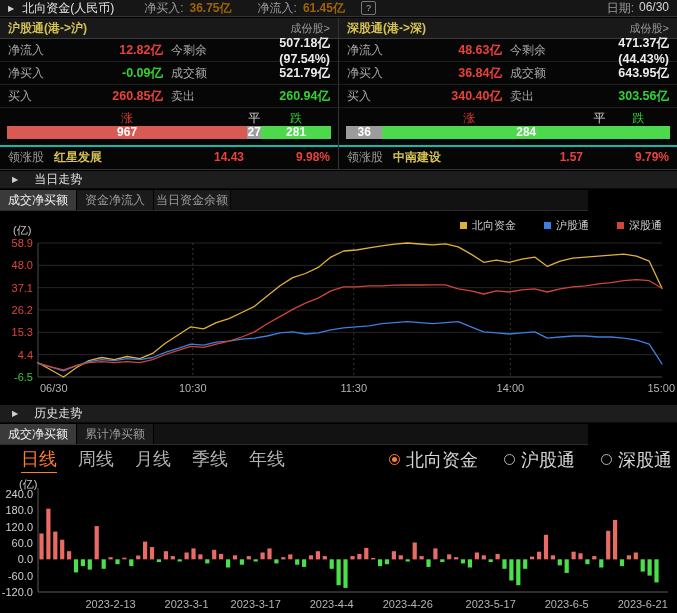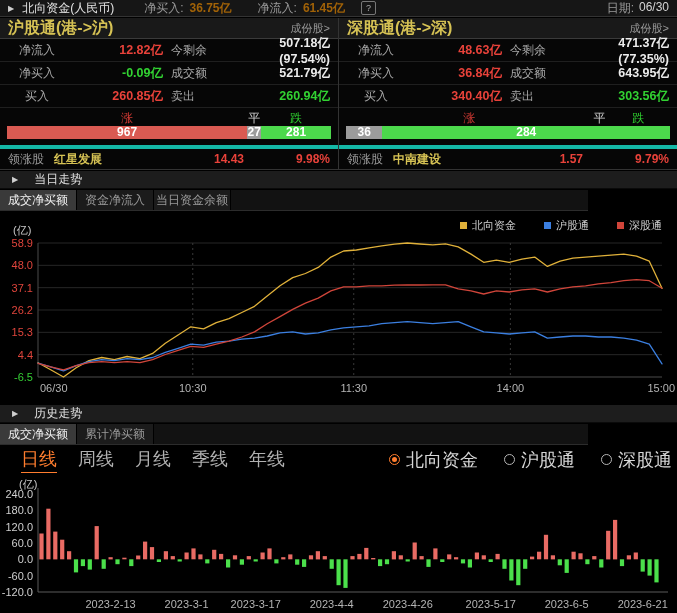--- a/index.html
+++ b/index.html
@@ -18,38 +18,38 @@
   .tb-right{margin-left:auto;display:flex;gap:5px;}
   .tb-date-label{color:#9a9a9a;}
   .tb-date{color:#d5d5d5;}
   
   .panels{position:absolute;left:0;top:18px;width:677px;height:152px;display:flex;
           border-bottom:1px solid #333;box-sizing:border-box;}
   .panel{flex:1;box-sizing:border-box;background:#060606;}
   .panel.first{border-right:1px solid #333;}
   .p-head{height:20px;display:flex;align-items:center;justify-content:space-between;
           padding:0 8px;background:#191919;border-bottom:1px solid #3a3a3a;}
-  .p-title{color:#d6c254;font-weight:bold;font-size:16px;}
+  .p-title{color:#d6c254;font-weight:bold;font-size:12px;}
   .p-link{color:#9a9a9a;font-size:11px;cursor:pointer;}
   .p-row{height:22px;display:flex;align-items:center;padding:0 8px;font-size:12px;
          border-bottom:1px solid #1f1f1f;}
-  .rl{color:#a8a8a8;width:58px;flex:none;text-align:center;}
+  .rl{color:#a8a8a8;width:58px;flex:none;}
   .rl2{color:#a8a8a8;width:62px;flex:none;padding-left:8px;}
   .rv{flex:1;text-align:right;font-weight:bold;font-size:12.5px;}
   .red{color:#e8423a;} .green{color:#32d232;} .white{color:#ececec;}
   .ud-labels{display:flex;height:15px;margin:2px 7px 0 7px;font-size:12px;}
   .ud-labels span{flex-basis:0;text-align:center;}
   .ud-bar{display:flex;height:13px;margin:1px 7px 0 7px;}
   .ud-seg{flex-basis:0;text-align:center;font-size:12px;font-weight:bold;color:#fff;
           line-height:13px;white-space:nowrap;overflow:visible;}
   .seg-up{background:#d95a52;} .seg-flat{background:#9c9c9c;min-width:14px;}
   .seg-down{background:#4cd94c;}
   .lab-up{color:#d03a34;} .lab-flat{color:#cfcfcf;min-width:14px;} .lab-down{color:#2fcf2f;}
   .p-leader{height:20px;display:flex;align-items:center;padding:0 8px;margin-top:6px;
-            border-top:4px solid #14b8a6;font-size:12px;}
+            border-top:2px solid #14b8a6;font-size:12px;}
   .ld-label{color:#9a9a9a;}
   .ld-name{color:#d6c254;font-weight:bold;margin-left:10px;cursor:pointer;}
   .ld-price{margin-left:auto;color:#e8423a;font-weight:bold;}
   .ld-pct{width:86px;text-align:right;color:#e8423a;font-weight:bold;}
   
   .sec{position:absolute;left:0;width:677px;height:18px;background:#1d1d1d;display:flex;
        align-items:center;padding:0 12px;box-sizing:border-box;font-size:12px;color:#e0e0e0;
        border-bottom:1px solid #0a0a0a;cursor:pointer;}
   .sec .expander{margin-right:16px;}
   .tabbar{position:absolute;left:0;width:588px;height:21px;background:#121212;display:flex;
@@ -143,21 +143,21 @@
 
     <div class="panel">
       <div class="p-head">
         <span class="p-title">深股通(港-&gt;深)</span>
         <span class="p-link">成份股&gt;</span>
       </div>
       <div class="p-row">
         <span class="rl">净流入</span>
         <span class="rv red">48.63亿</span>
         <span class="rl2">今剩余</span>
-        <span class="rv white">471.37亿(77.35%)</span>
+        <span class="rv white">471.37亿(44.43%)</span>
       </div>
       <div class="p-row">
         <span class="rl">净买入</span>
         <span class="rv red">36.84亿</span>
         <span class="rl2">成交额</span>
         <span class="rv white">643.95亿</span>
       </div>
       <div class="p-row">
         <span class="rl">买入</span>
         <span class="rv red">340.40亿</span>

